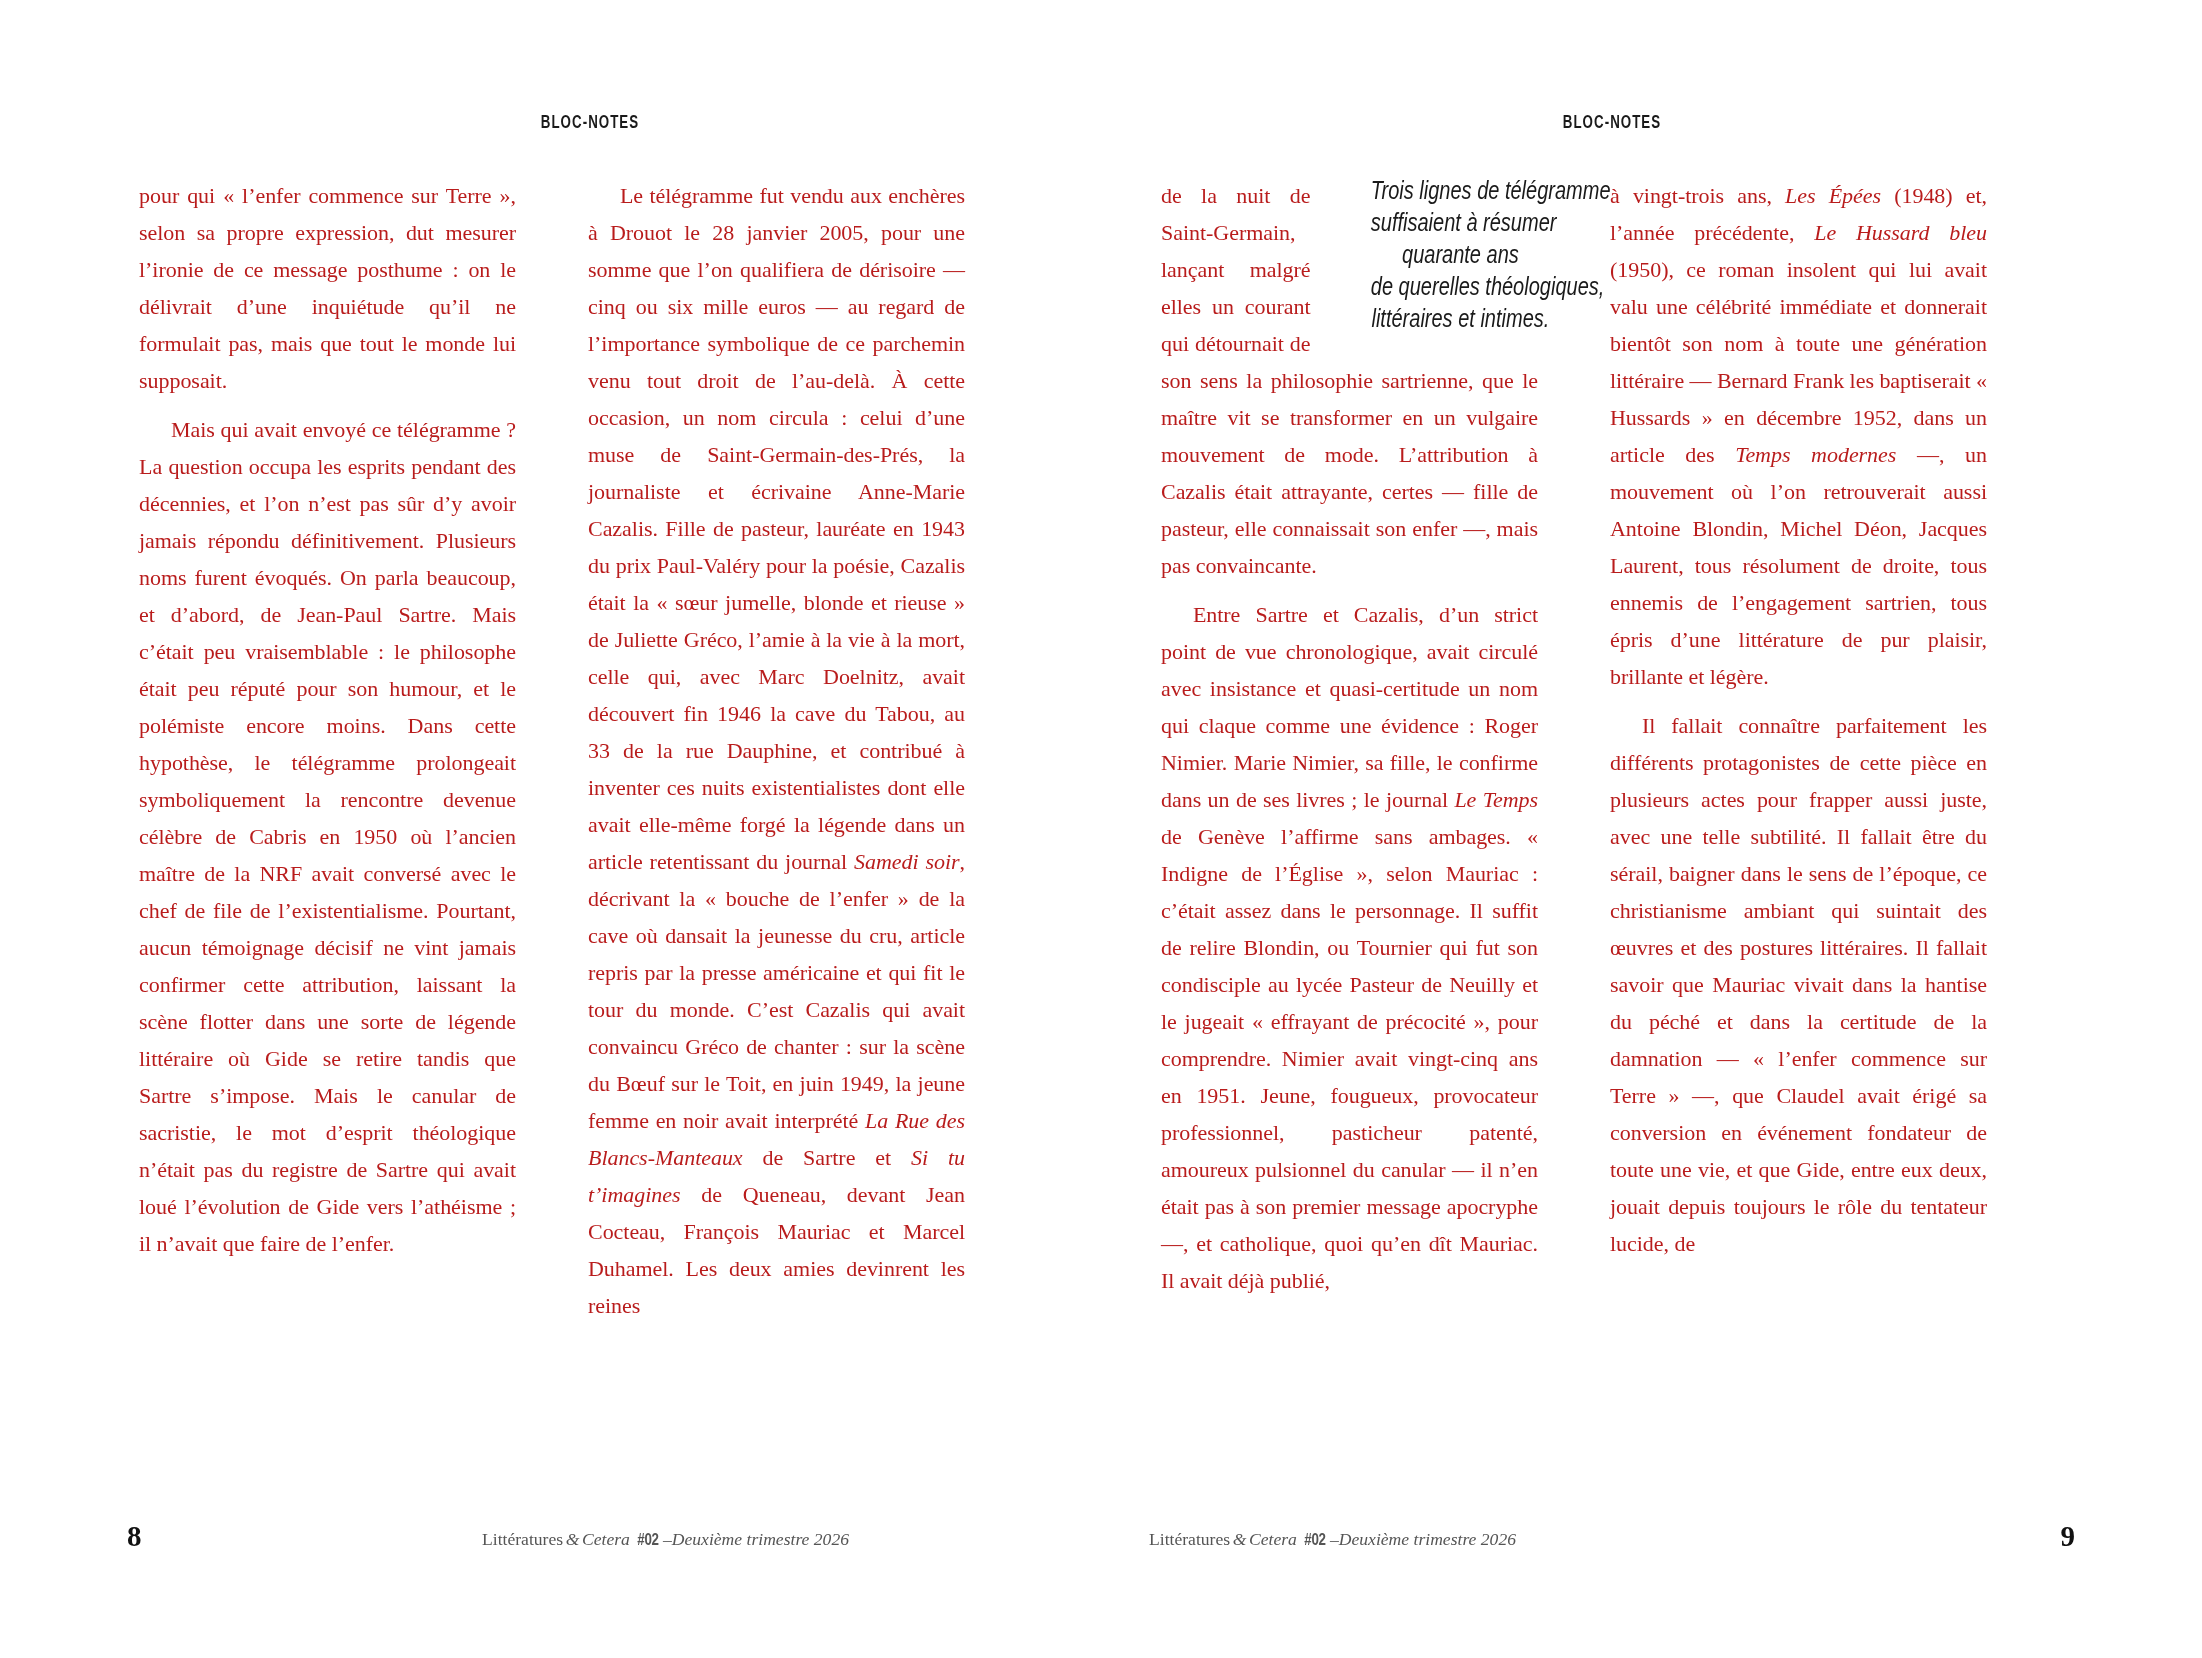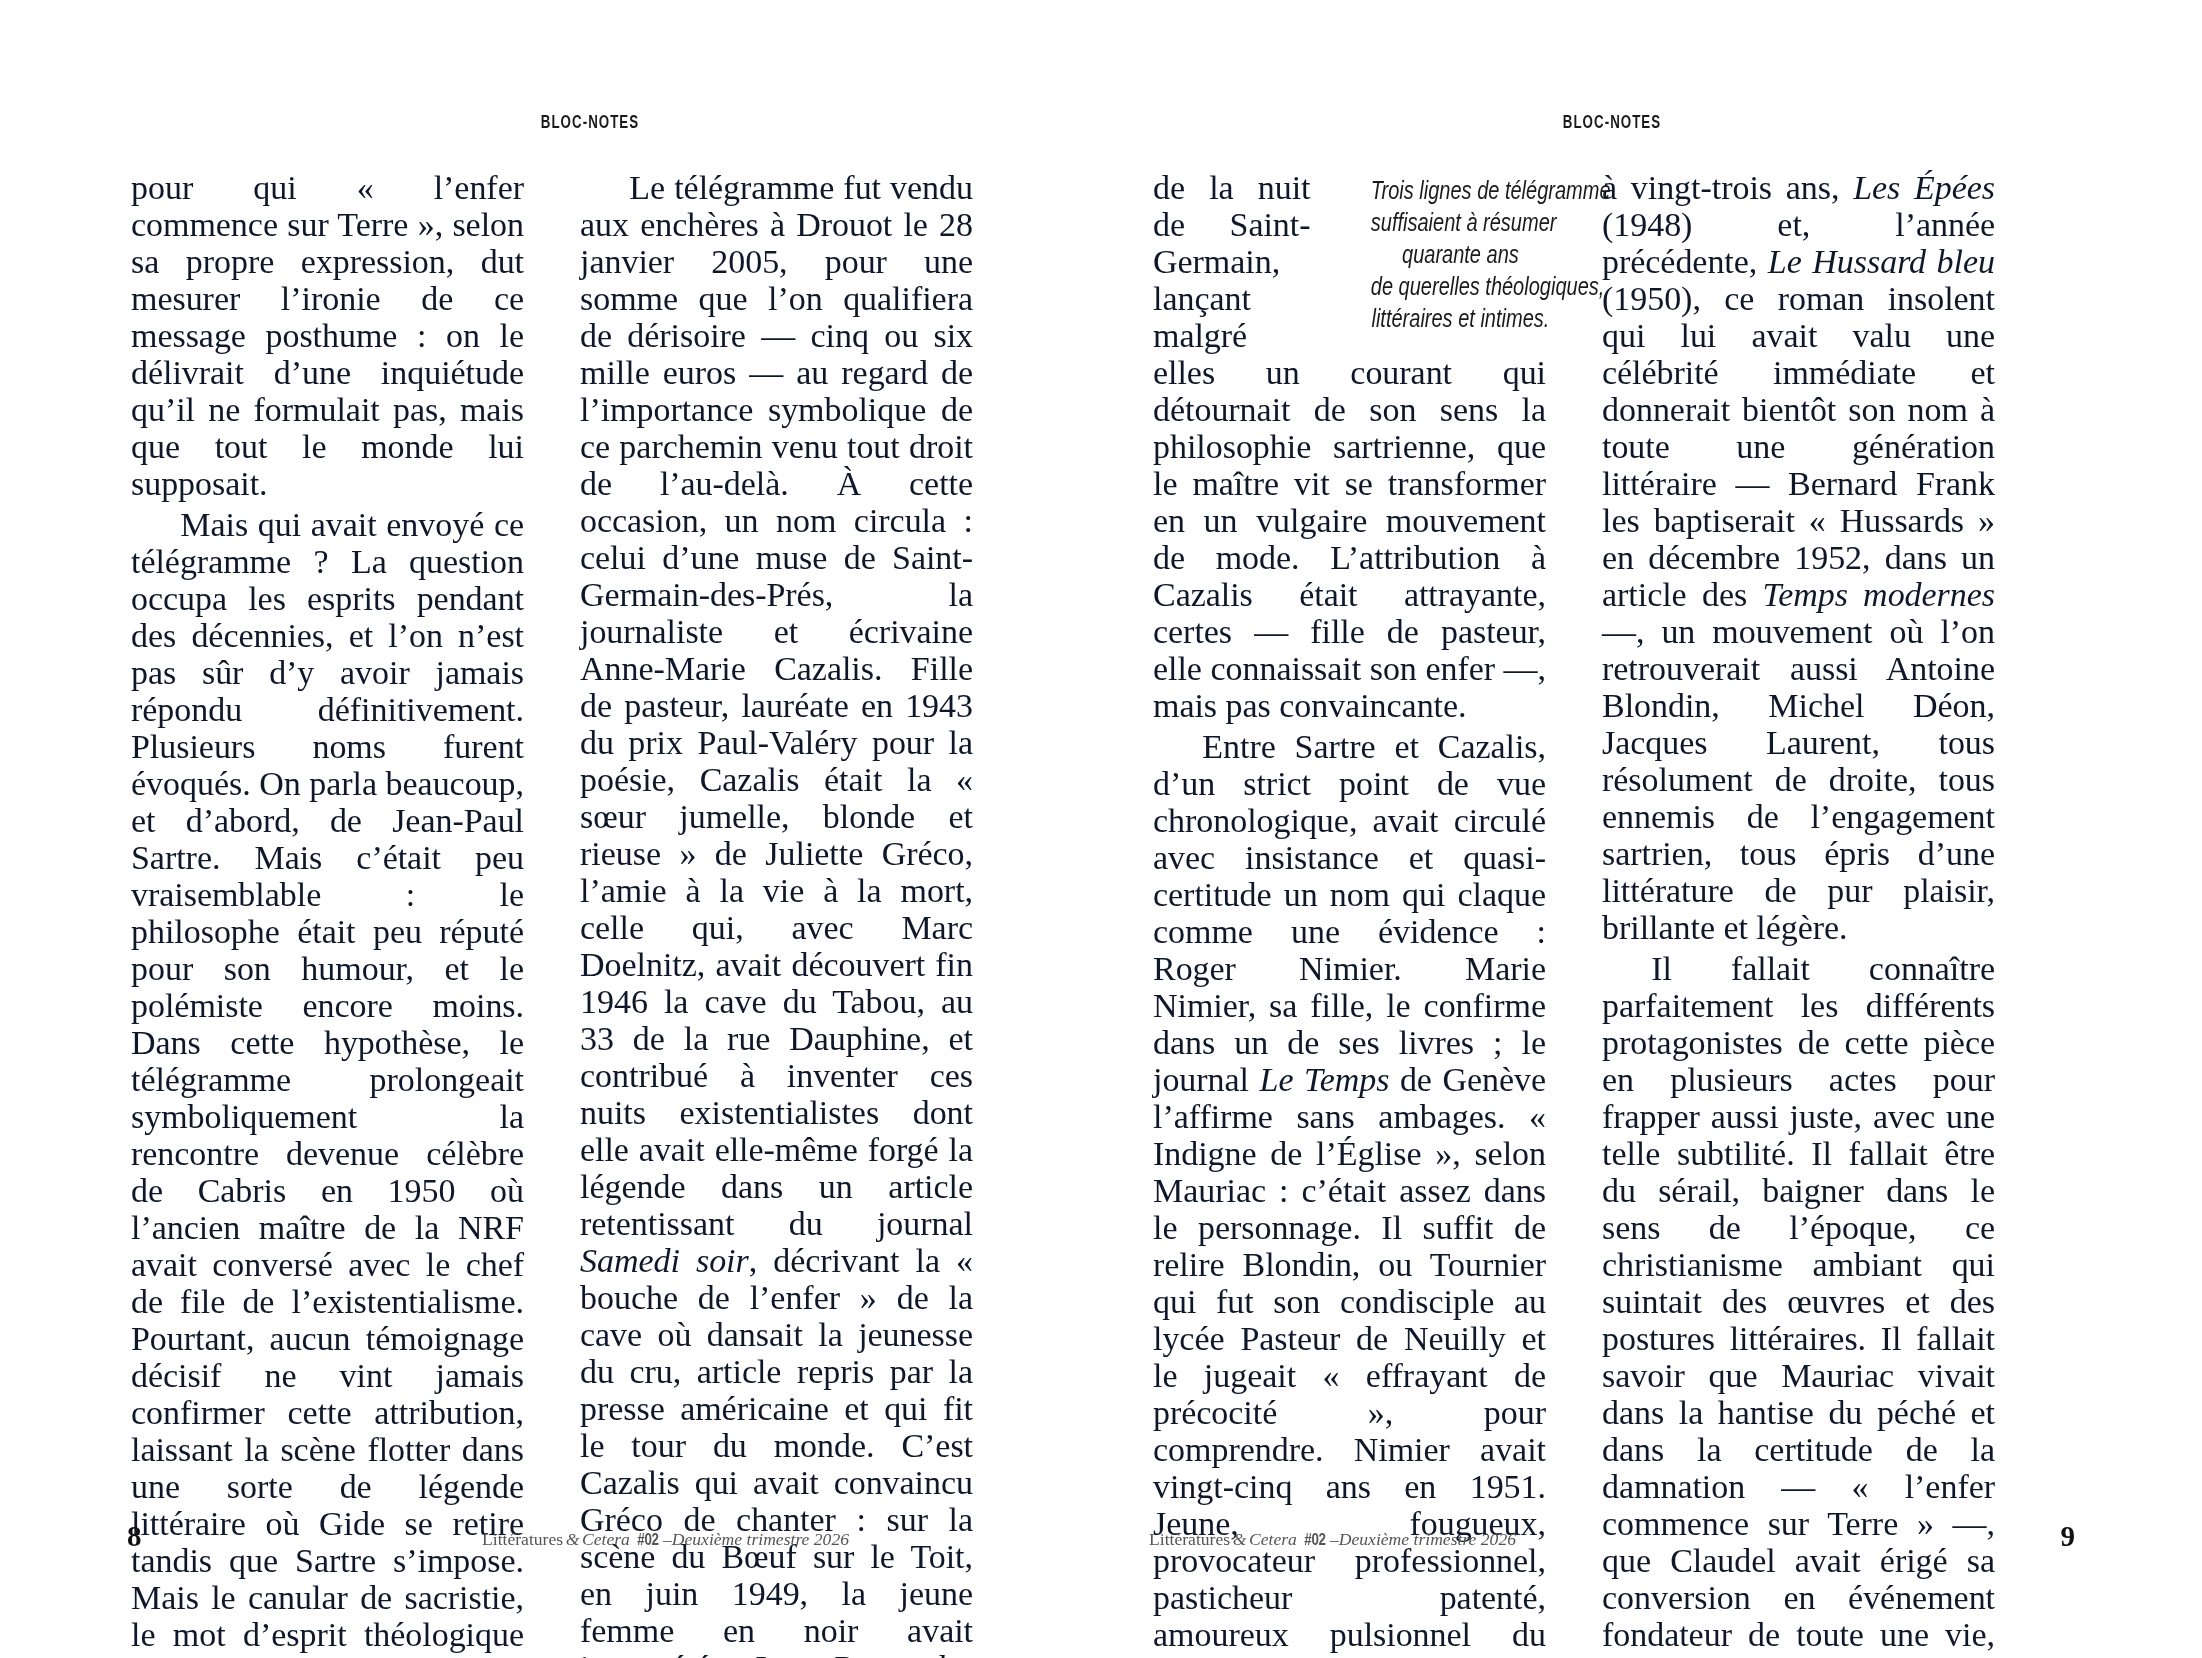--- a/index.html
+++ b/index.html
@@ -63,28 +63,28 @@
   .page-left  .cols { left: 127px;  right: 48px; }
   .page-right .cols { left: 48px;   right: 127px; }
 
   .col {
     width: 401px;
     flex: 0 0 401px;
     position: relative;
   }
 
   .col p {
-    margin: 4px;
-    font-size: 34px;
+    margin: 12px;
+    font-size: 22px;
     line-height: 37px;
     text-align: justify;
     text-justify: inter-word;
     hyphens: manual;
     -webkit-hyphens: manual;
-    color: #0f172a;
+    color: #b91c1c;
     letter-spacing: -0.04px;
   }
   .col p.indent { text-indent: 1.45em; }
   .col p + p { margin-top: 0px; }
 
   
   .col p i, .col p em { font-style: italic; }
 
   
   .pullquote {

